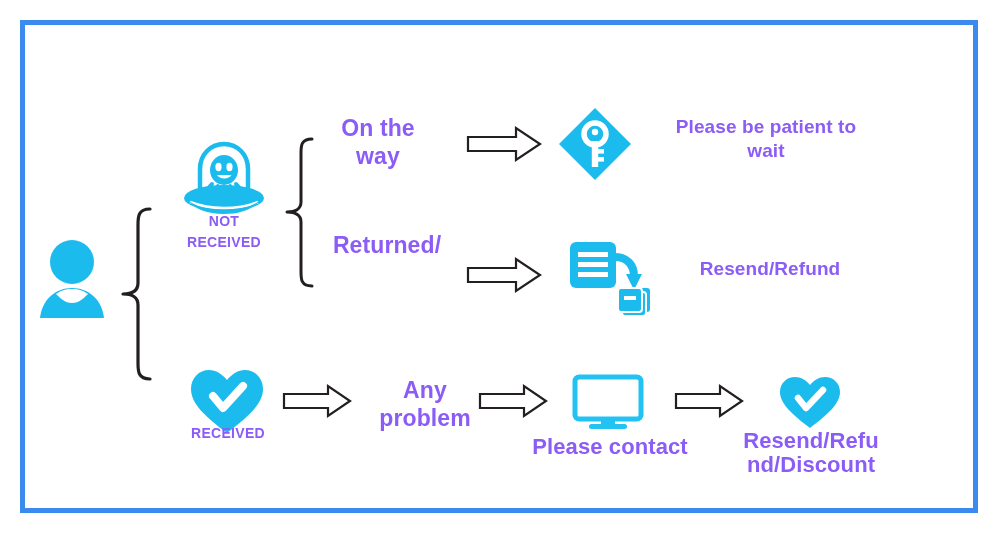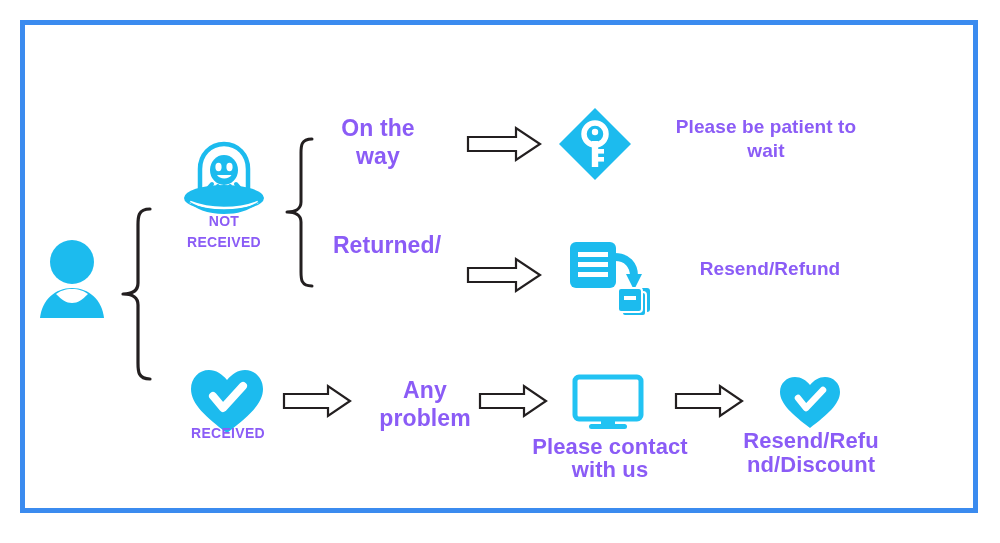--- a/index.html
+++ b/index.html
@@ -189,21 +189,20 @@
 
   <div class="icon-wrap" style="left:572px; top:374px; width:72px; height:58px;">
     <svg class="svgicon" width="72" height="58" viewBox="0 0 72 58" aria-hidden="true">
       <rect x="3" y="3" width="66" height="42" rx="4" fill="none" stroke="#22C3F3" stroke-width="5"></rect>
       <rect x="29" y="45" width="14" height="7" fill="#22C3F3"></rect>
       <rect x="17" y="50" width="38" height="5" rx="2.5" fill="#22C3F3"></rect>
     </svg>
   </div>
 
   <div class="label small" style="left:522px; top:434px; width:176px;">Please contact</div>
-  <div class="label small" style="left:522px; top:457px; width:176px;">with us</div>
 
   <div class="icon-wrap" style="left:674px; top:384px; width:70px; height:34px;">
     <svg class="arrow" width="70" height="34" viewBox="0 0 70 34" aria-hidden="true">
       <path d="M2 10 L46 10 L46 2 L68 17 L46 32 L46 24 L2 24 Z" fill="#ffffff" stroke="#231F20" stroke-width="2.2" stroke-linejoin="miter"></path>
     </svg>
   </div>
 
   <div class="icon-wrap" style="left:778px; top:375px; width:64px; height:56px;">
     <svg class="svgicon" width="64" height="56" viewBox="0 0 64 56" aria-hidden="true">
       <path d="M32 53C15 40 2 29 2 17 2 8 9 2 17 2c6 0 11 3 15 8 4-5 9-8 15-8 8 0 15 6 15 15 0 12-13 23-30 36z" fill="#1CBBEE"></path>

